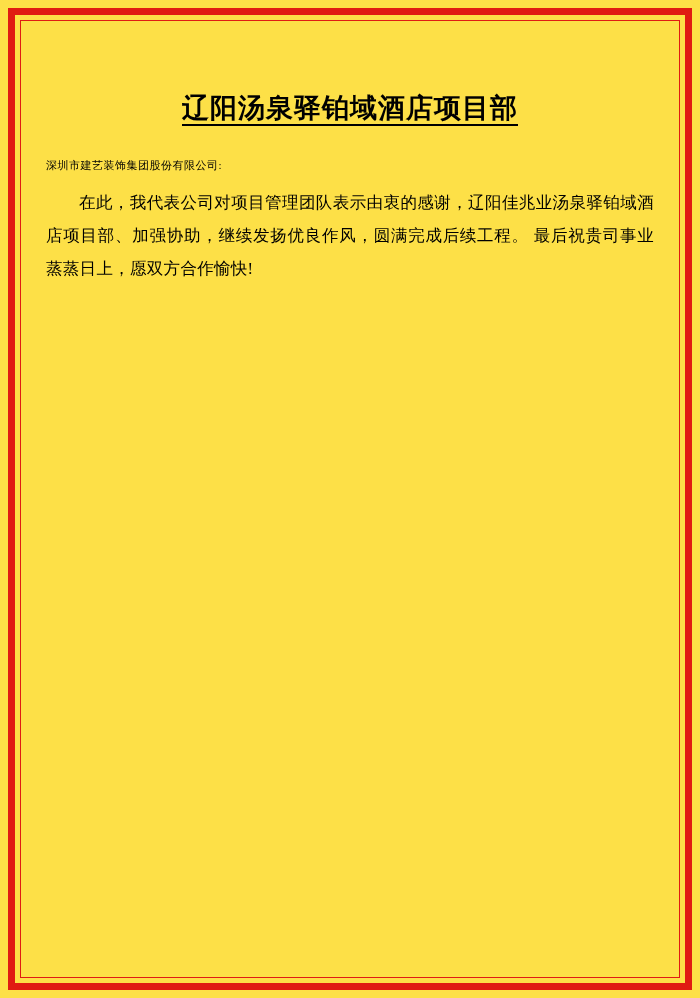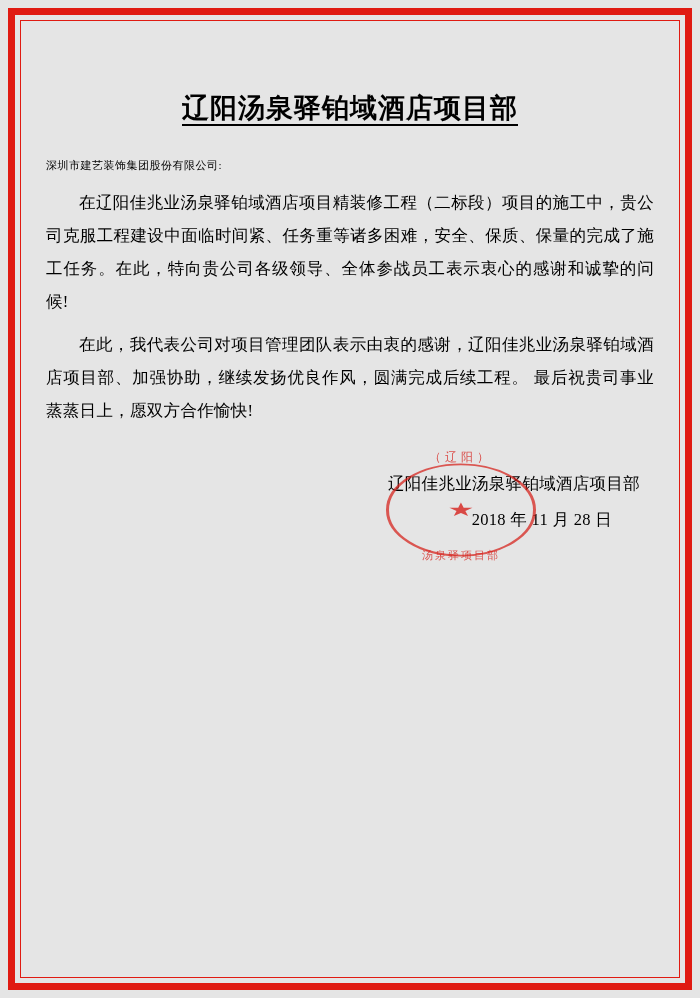--- a/index.html
+++ b/index.html
@@ -12,21 +12,21 @@
     height: 998px;
     font-family: "Liberation Serif", "DejaVu Serif", serif;
     position: relative;
     overflow: hidden;
   }
   .page {
     position: absolute;
     left: 0; top: 0;
     width: 700px;
     height: 998px;
-    background: #e5e5e5;
+    background: #fde047;
     box-sizing: border-box;
   }
   
   .border-outer {
     position: absolute;
     left: 8px;
     top: 8px;
     right: 8px;
     bottom: 8px;
     border: 7px solid #e01b12;
@@ -159,28 +159,17 @@
   <div class="border-outer"></div>
   <div class="border-inner"></div>
 
   <div class="content">
 
     <div class="doc-title">辽阳汤泉驿铂域酒店项目部</div>
 
 
     <div class="recipient">深圳市建艺装饰集团股份有限公司:</div>
 
-    <div class="para">在辽阳佳兆业汤泉驿铂域酒店项目精装修工程（二标段）项目的施工中，贵公司克服工程建设中面临时间紧、任务重等诸多困难，安全、保质、保量的完成了施工任务。在此，特向贵公司各级领导、全体参战员工表示衷心的感谢和诚挚的问候!</div>
     <div class="para">在此，我代表公司对项目管理团队表示由衷的感谢，辽阳佳兆业汤泉驿铂域酒店项目部、加强协助，继续发扬优良作风，圆满完成后续工程。  最后祝贵司事业蒸蒸日上，愿双方合作愉快!</div>
 
-    <div class="signature-block">
-      <div class="stamp">
-        <div class="ring"></div>
-        <div class="arc-top">（辽阳）</div>
-        <div class="star">★</div>
-        <div class="arc-bottom">汤泉驿项目部</div>
-      </div>
-      <div class="sign-org">辽阳佳兆业汤泉驿铂域酒店项目部</div>
-      <div class="sign-date num">2018 年 11 月 28 日</div>
-    </div>
 
   </div>
 </div>
 
 </body></html>

